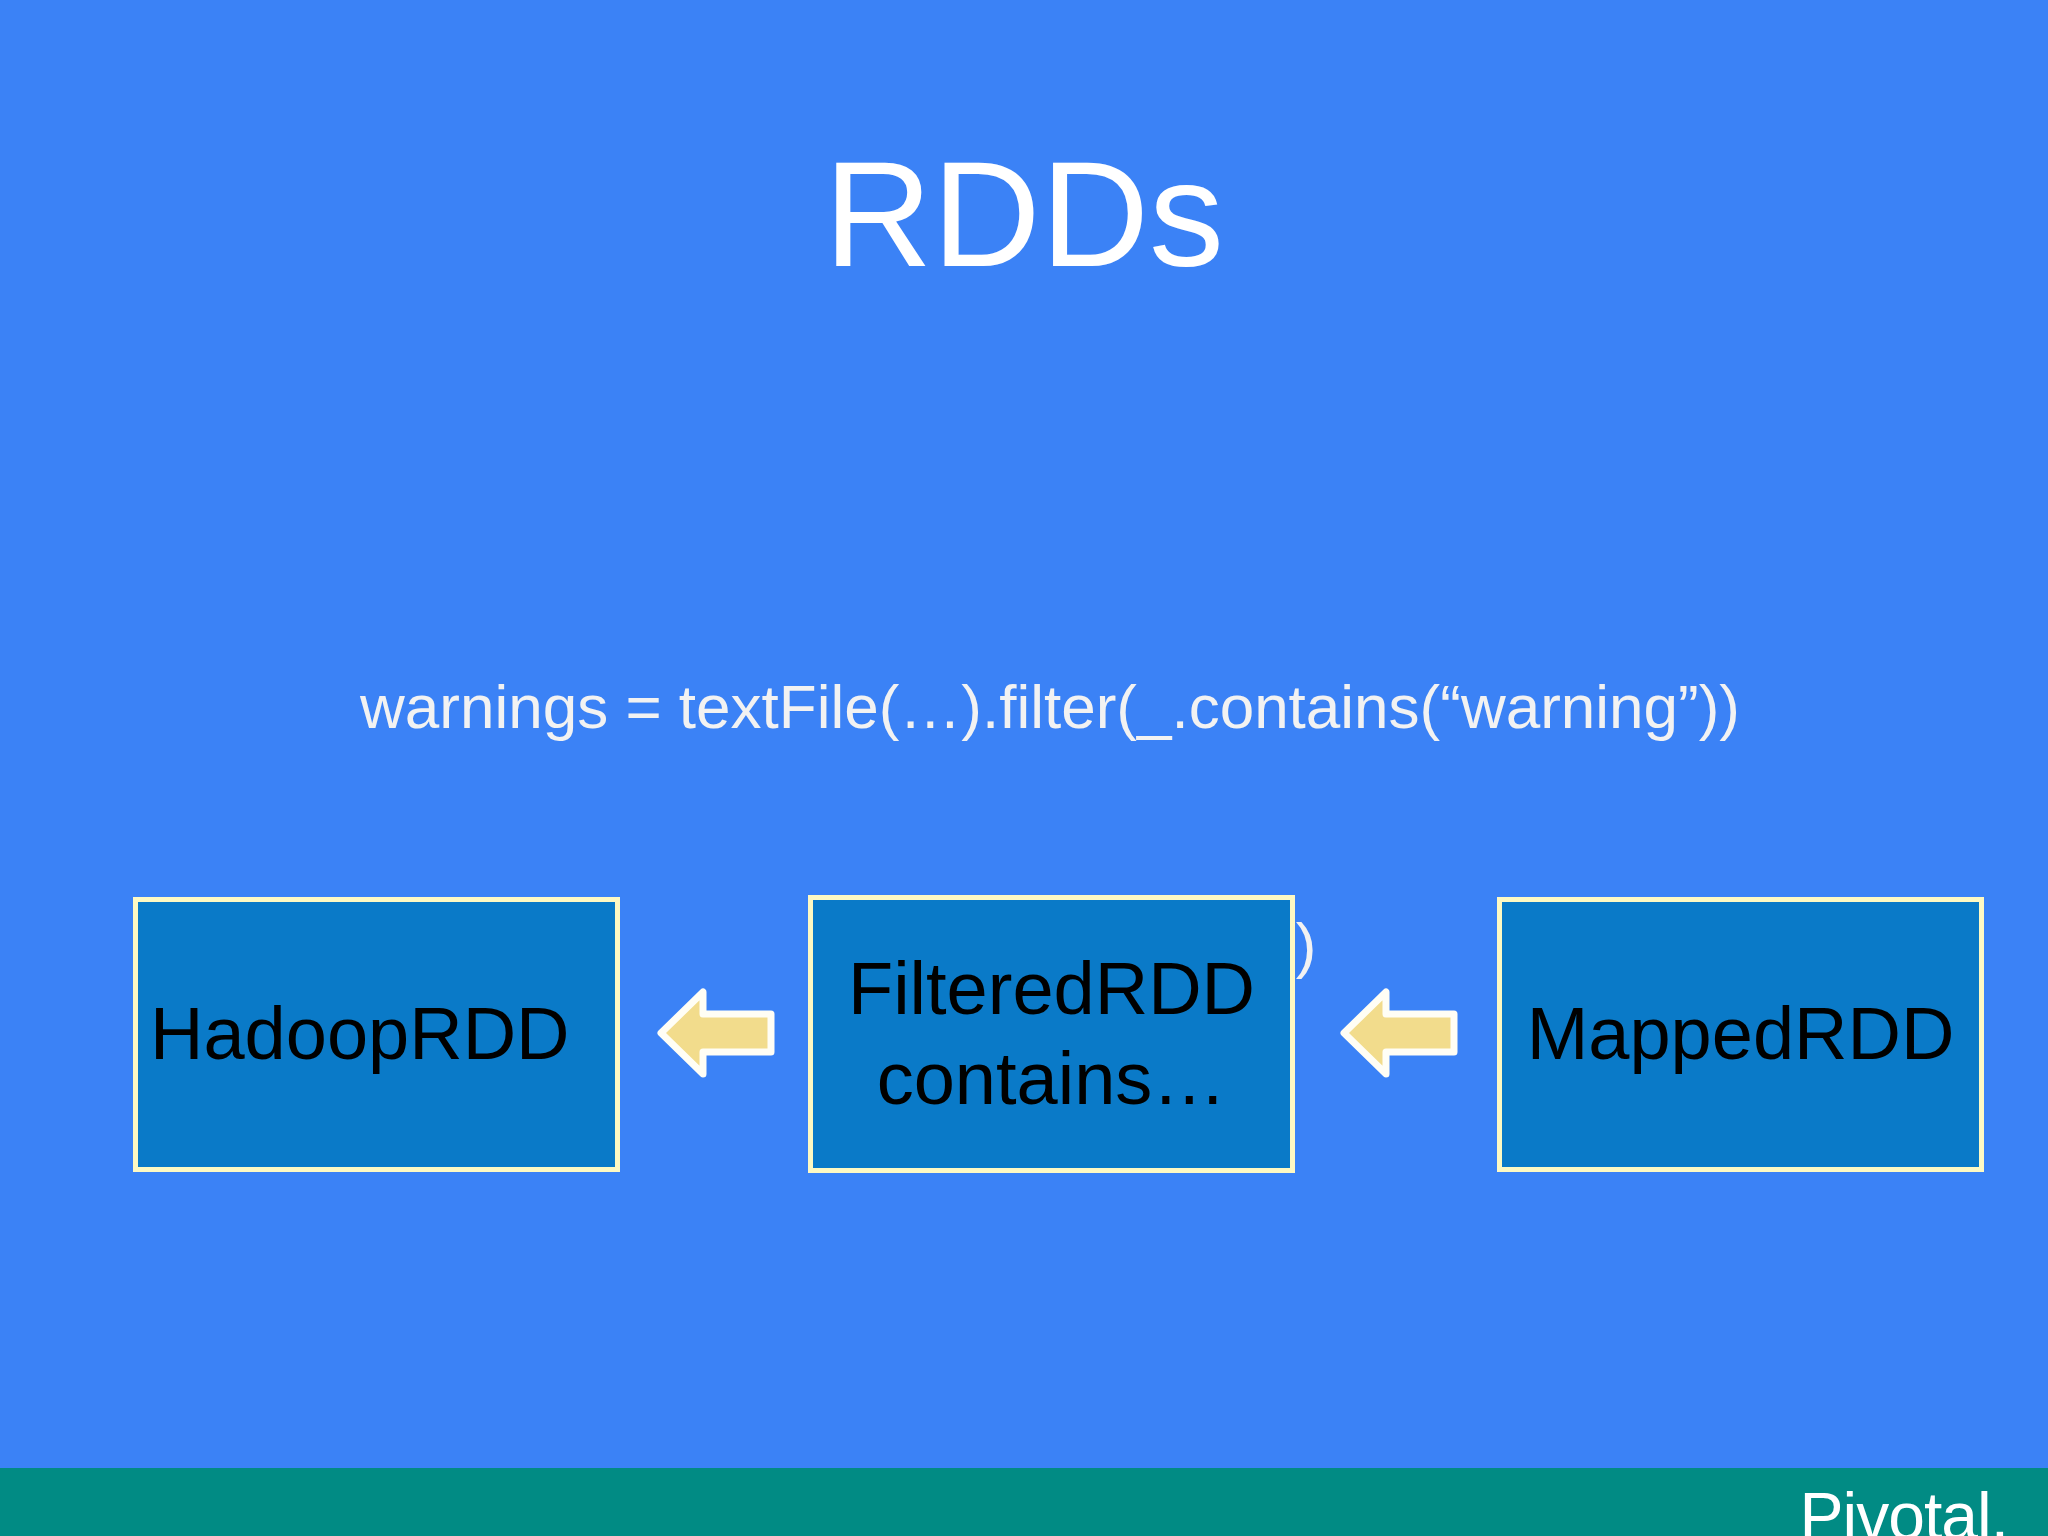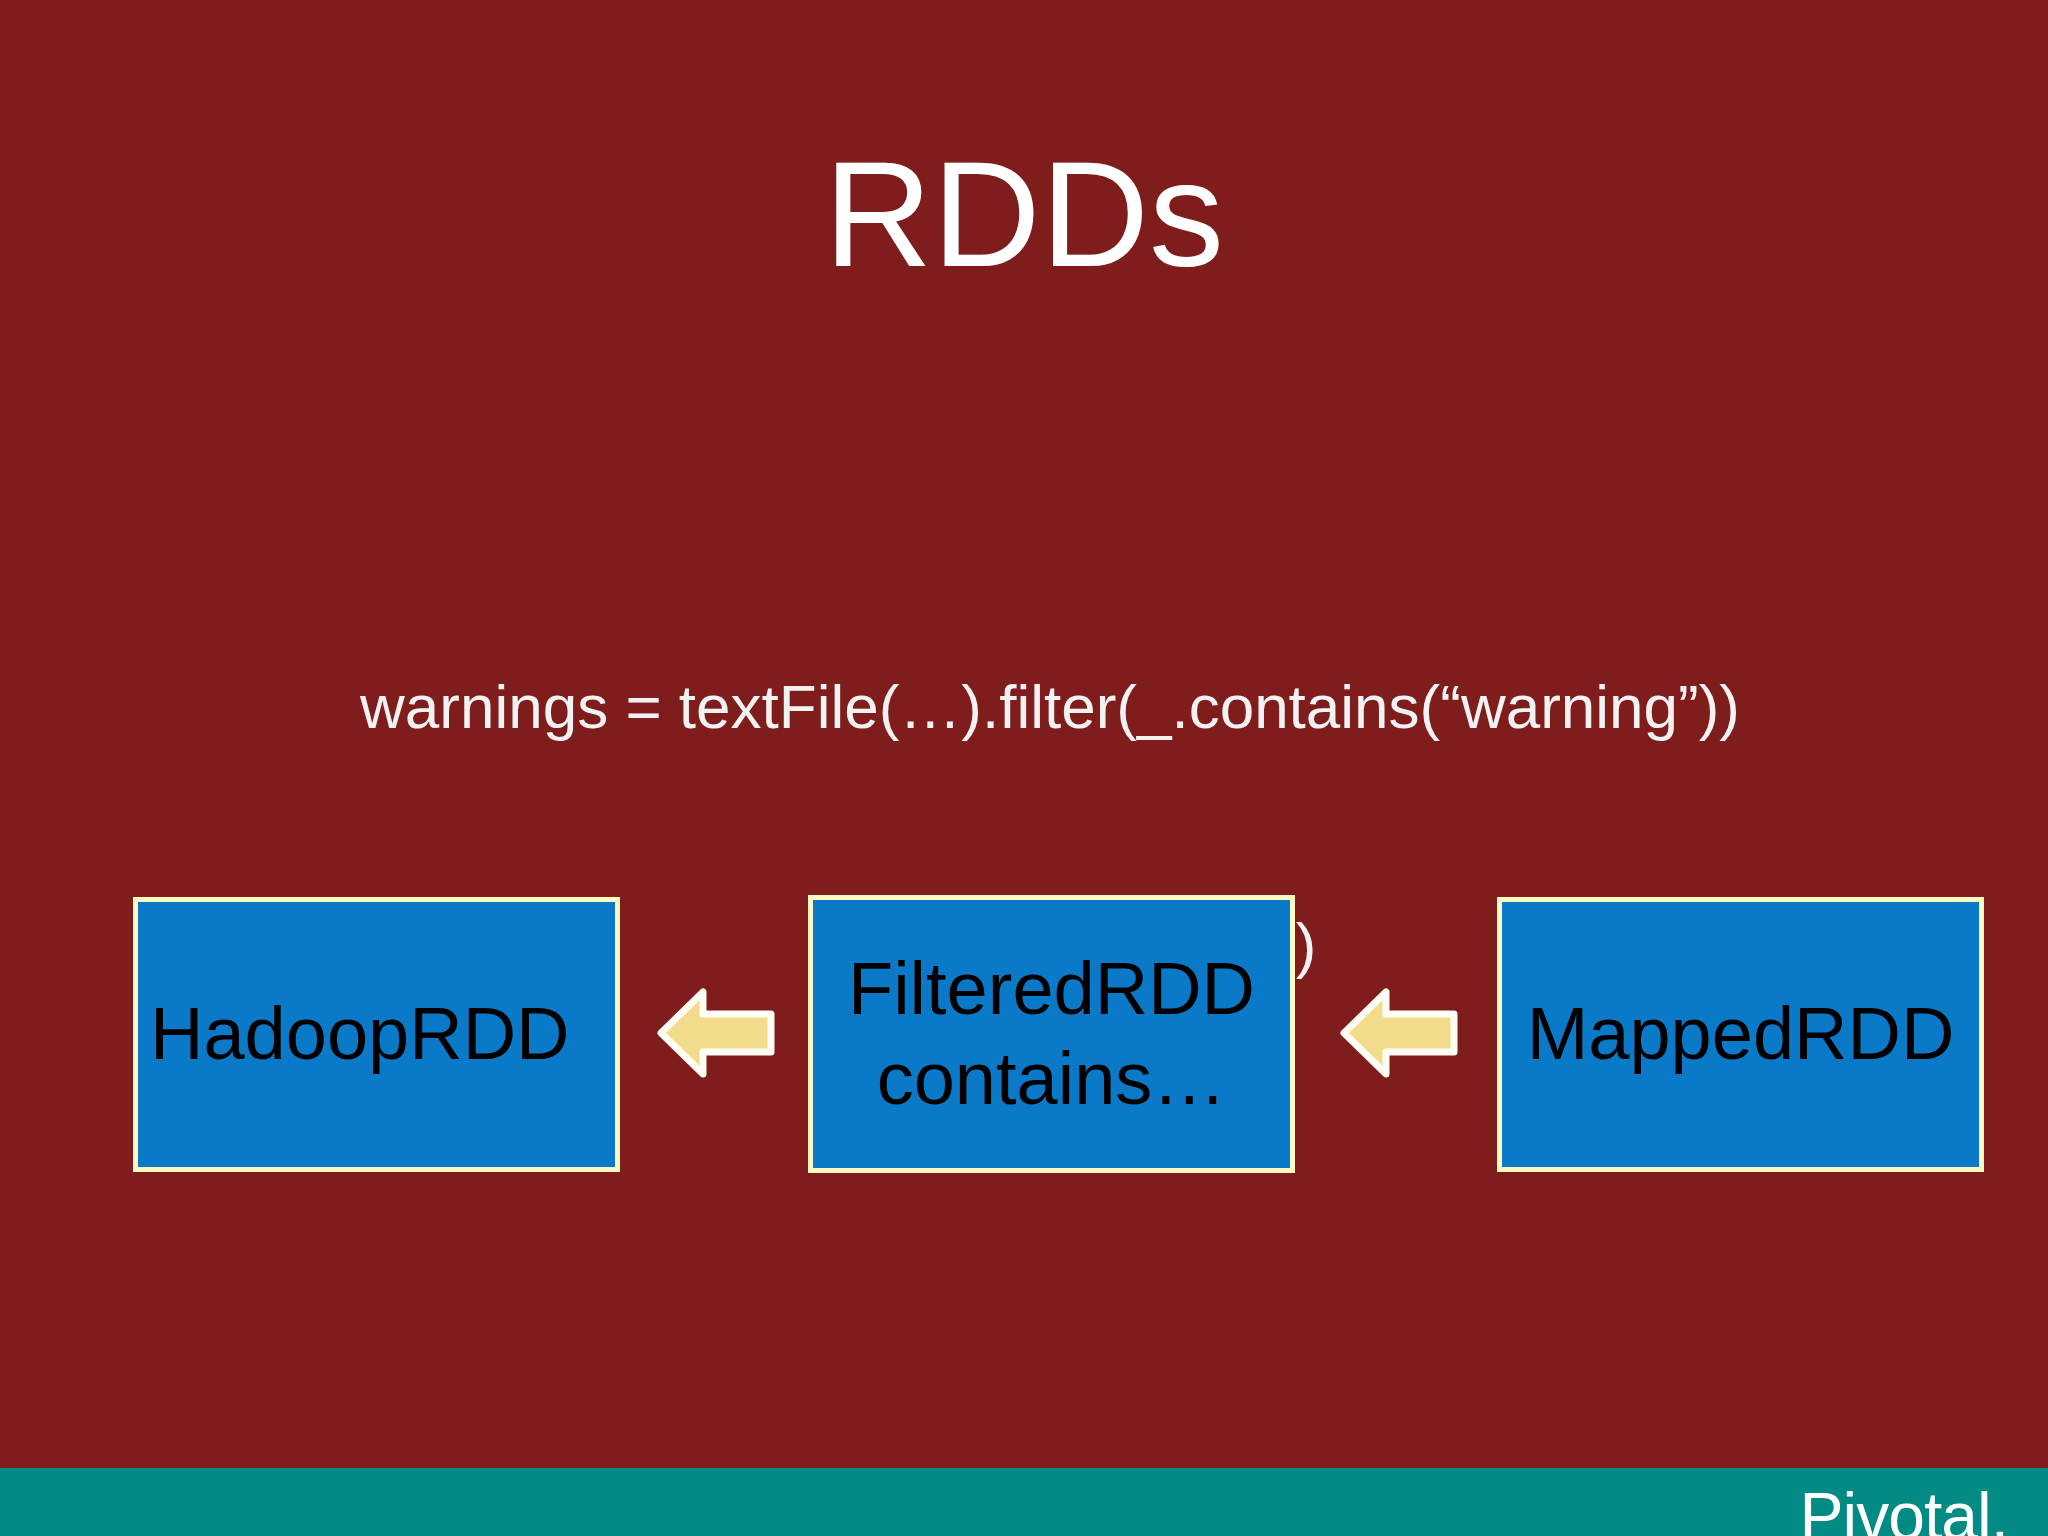--- a/index.html
+++ b/index.html
@@ -11,21 +11,21 @@
     width: 2048px;
     height: 1536px;
     overflow: hidden;
     font-family: "Liberation Sans", sans-serif;
     position: relative;
   }
 
   .slide {
     position: absolute;
     inset: 0;
-    background: #7f1d1d;
+    background: #3b82f6;
   }
 
   
   .slide-title {
     position: absolute;
     top: 138px;
     left: 0;
     width: 2048px;
     text-align: center;
     color: #ffffff;

